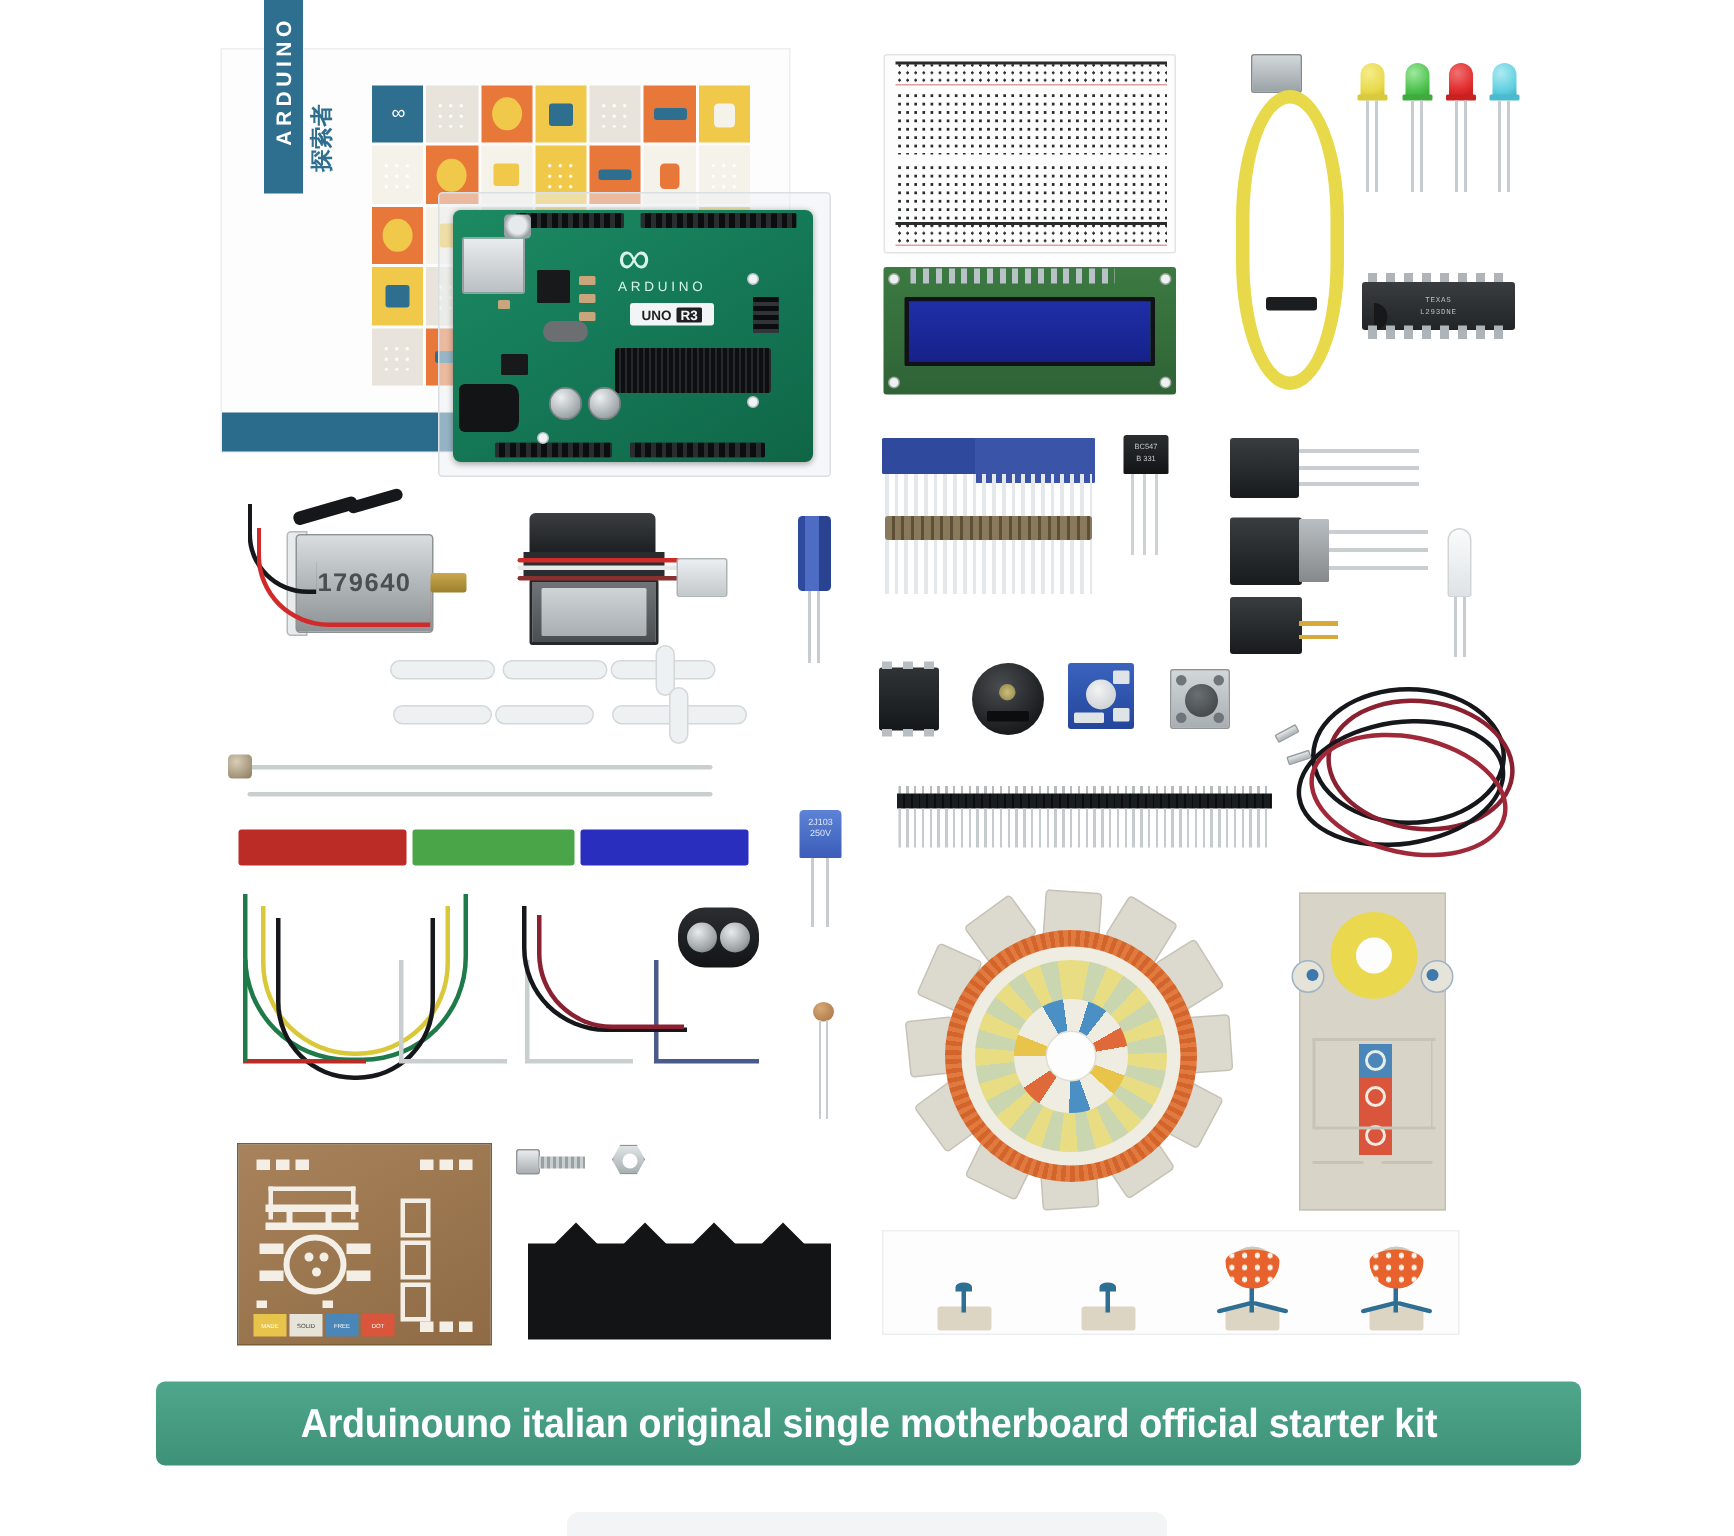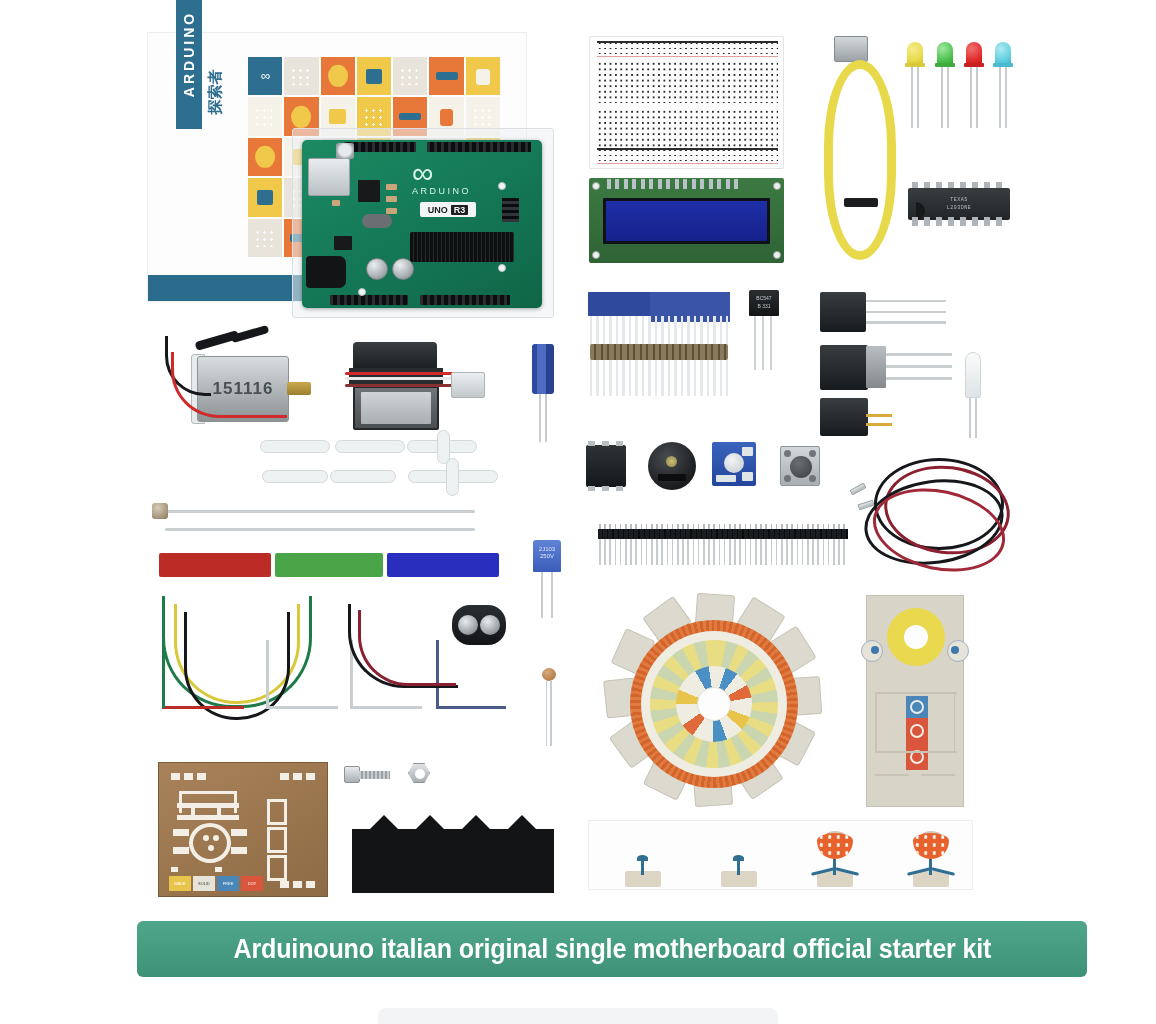--- a/index.html
+++ b/index.html
@@ -420,21 +420,21 @@
      background-size: 8.5px 8px;
      border-radius: 50% 50% 48% 48% / 30% 30% 70% 70%;}
   .fl-ears { position:absolute; width:22px; height:12px; left:19px;
      background:#cfc9b8; border-radius: 50% 50% 0 0;}
 
   
   #banner {
     left: 104px; top: 921px; width: 950px; height: 56px;
     background: linear-gradient(180deg,#4fa78b,#3d9177);
     border-radius: 6px;
-    display: flex; align-items: center; justify-content: center; margin-left: 33px;
+    display: flex; align-items: center; justify-content: center;
   }
   #banner-text {
     color: #ffffff;
     font-size: 27px;
     font-weight: bold;
     letter-spacing: -.2px;
     white-space: nowrap;
     transform: scaleX(.93);
   }
   #bottom-card {
@@ -649,21 +649,21 @@
     <div class="abs" id="ic-body">
       <div class="abs" id="ic-notch"></div>
       <div class="ic-text" style="top:9px;">TEXAS</div>
       <div class="ic-text" style="top:17px;">L293DNE</div>
     </div>
     <div class="ic-pins" style="bottom:2px;"></div>
   </div>
 
   <div class="abs" id="dc-motor">
     <div class="abs" id="motor-endcap"></div>
-    <div class="abs" id="motor-can">151116</div>
+    <div class="abs" id="motor-can">179640</div>
     <div class="abs" id="motor-shaft"></div>
     <div class="abs" style="left:0;top:6px;width:46px;height:60px;border:3px solid #15171a;border-top:none;border-right:none;border-radius:0 0 0 40px;"></div>
     <div class="abs" style="left:6px;top:22px;width:116px;height:66px;border:3px solid #d02a2a;border-top:none;border-right:none;border-radius:0 0 0 48px;"></div>
     <div class="abs" style="left:30px;top:6px;width:44px;height:9px;background:#15171a;border-radius:4px;transform:rotate(-16deg);"></div>
     <div class="abs" style="left:66px;top:0px;width:38px;height:8px;background:#15171a;border-radius:4px;transform:rotate(-16deg);"></div>
   </div>
 
   <div class="abs" id="servo">
     <div class="abs" id="servo-top"></div>
     <div class="abs" id="servo-mid"></div>

